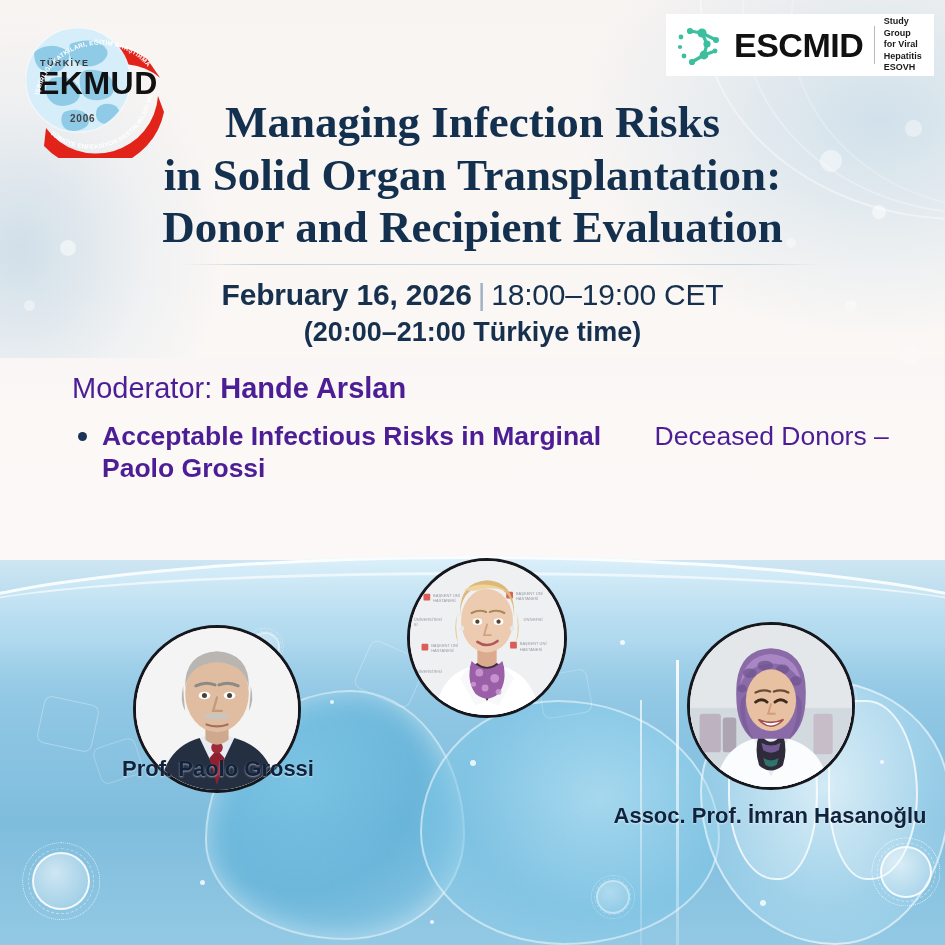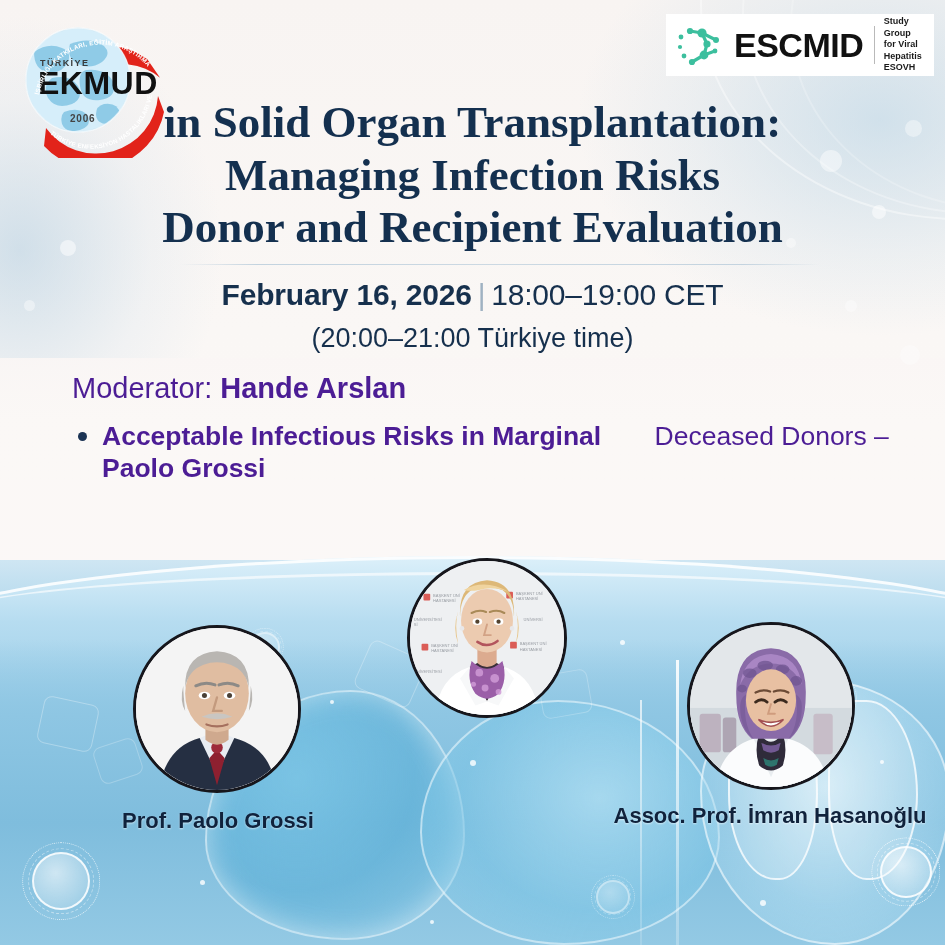--- a/index.html
+++ b/index.html
@@ -245,23 +245,23 @@
   #dt-line1 {
     font-size: 30px;
     line-height: 1.25;
     letter-spacing: -0.2px;
   }
   #dt-date { font-weight: bold; }
   #dt-sep { color: #9fb2c2; font-weight: normal; padding: 0 6px; }
   #dt-time { font-weight: normal; }
   #dt-line2 {
     font-size: 27px;
-    font-weight: normal;
+    font-weight: bold;
     line-height: 1.25;
-    margin-top: 8px;
+    margin-top: 2px;
   }
 
   
   #program {
     position: absolute;
     left: 72px; top: 370px;
     width: 820px;
     color: #4c1d95;
   }
   #moderator {
@@ -303,21 +303,21 @@
     font-weight: bold;
     color: #10223c;
     font-size: 22px;
     white-space: nowrap;
     text-shadow: 0 1px 2px rgba(255,255,255,0.55);
   }
 
   
   #sp-grossi { left: 133px; top: 625px; }
   #sp-grossi .photo-ring { width: 168px; height: 168px; background: #f2f2f2; }
-  #grossi-name { left: 8px; top: 808px; width: 420px; }
+  #grossi-name { left: 8px; top: 756px; width: 420px; }
 
   
   #sp-arslan { left: 407px; top: 558px; }
   #sp-arslan .photo-ring { width: 160px; height: 160px; background: #e9ecef; }
   #arslan-name { left: 335px; top: 730px; width: 300px; }
 
   
   #sp-imran { left: 687px; top: 622px; }
   #sp-imran .photo-ring { width: 168px; height: 168px; background: #dfe5e8; }
   #imran-name { left: 560px; top: 803px; width: 420px; }
@@ -447,22 +447,22 @@
     <div id="escmid-word">ESCMID</div>
     <div id="escmid-rule"></div>
     <div id="escmid-sub">
       <div>Study Group</div>
       <div>for Viral Hepatitis</div>
       <div>ESOVH</div>
     </div>
   </div>
 
   <div id="title">
+    <span class="ln">Managing Infection Risks</span>
     <span class="ln">in Solid Organ Transplantation:</span>
-    <span class="ln">Managing Infection Risks</span>
     <span class="ln">Donor and Recipient Evaluation</span>
   </div>
 
   <div id="title-divider"></div>
 
   <div id="datetime">
     <div id="dt-line1">
       <span id="dt-date">February 16, 2026</span><span id="dt-sep">|</span><span id="dt-time">18:00–19:00 CET</span>
     </div>
     <div id="dt-line2">(20:00–21:00 Türkiye time)</div>

